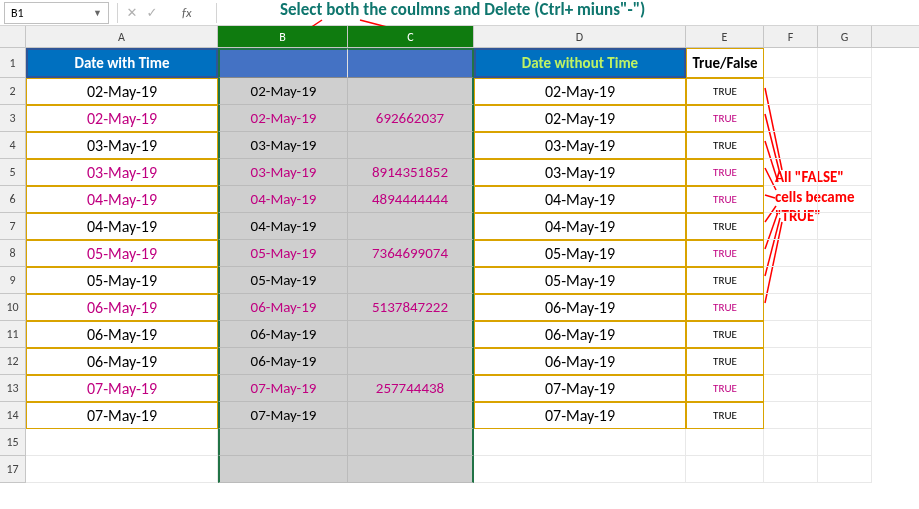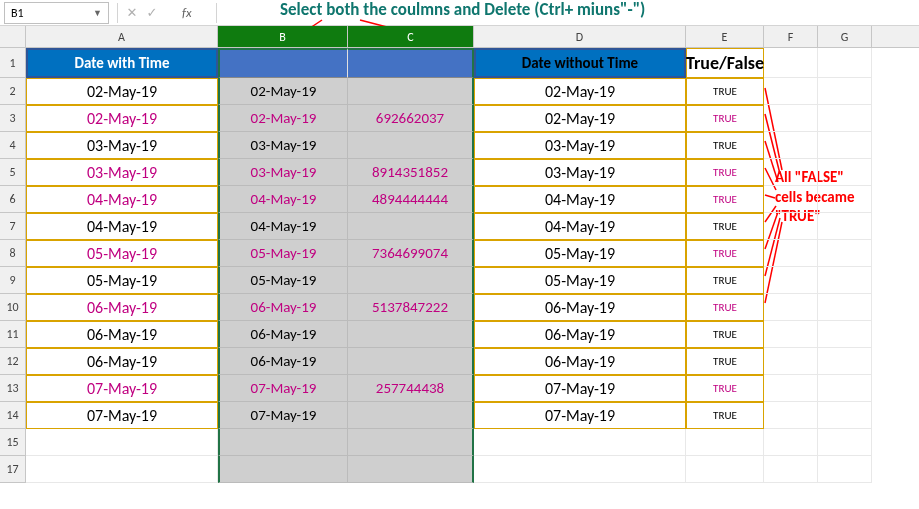--- a/index.html
+++ b/index.html
@@ -24,22 +24,22 @@
     .col-e { width: 78px; }
     .col-f { width: 54px; }
     .col-g { width: 54px; }
     
     .row { display: flex; }
     .row-h { width: 26px; display: flex; align-items: center; justify-content: center; background: #f0f0f0; border-right: 1px solid #c6c6c6; border-bottom: 1px solid #c6c6c6; font-size: 12px; color: #444; }
     .cell { border-right: 1px solid #e0e0e0; border-bottom: 1px solid #e0e0e0; display: flex; align-items: center; justify-content: center; font-size: 15px; height: 27px; }
     .hdr-row .cell { height: 30px; text-align: center; }
     
     .cell.header-a { background: #0070c0; color: #fff; font-weight: bold; border: 2px solid #2f5597;}
-    .cell.header-d { background: #0070c0; color: #000000; font-weight: bold; border: 2px solid #2f5597;}
-    .cell.header-e { background: #fff; font-weight: bold; font-size: 18px; border: 1px solid #d9a300;}
+    .cell.header-d { background: #0070c0; color: #bef264; font-weight: bold; border: 2px solid #2f5597;}
+    .cell.header-e { background: #fff; font-weight: bold; font-size: 15px; border: 1px solid #d9a300;}
     .cell.sel-hdr { background: #4472c4; border-top: 2px solid #217346; border-bottom: 1px solid #888;}
     
     .cell.a-col { border: 1px solid #d9a300; font-size: 16px; }
     .cell.d-col { border: 1px solid #d9a300; font-size: 16px; }
     .cell.e-col { border: 1px solid #d9a300; font-size: 11px; }
     .cell.bc-sel { background: #cfcfcf; border-right: 1px solid #bbb; border-bottom: 1px solid #bbb; }
     .cell.empty { border-right: 1px solid #e8e8e8; border-bottom: 1px solid #e8e8e8; }
     .pink { color: #c00080; }
     .sel-outline-left { border-left: 2px solid #217346 !important; }
     .sel-outline-right { border-right: 2px solid #217346 !important; }

